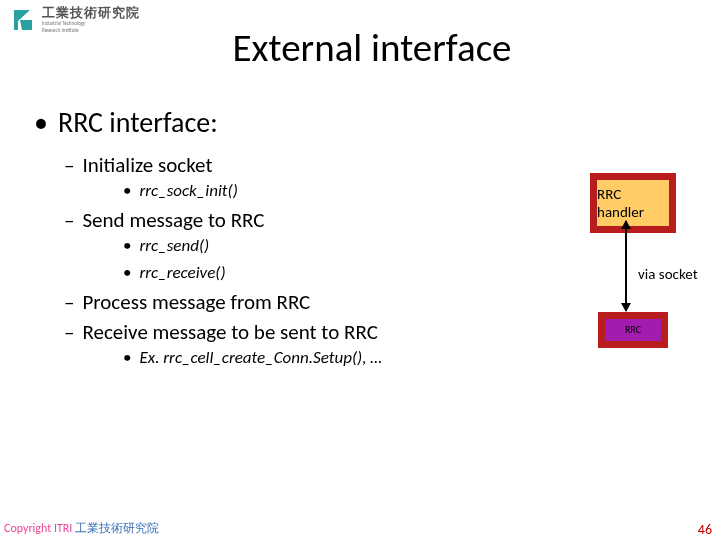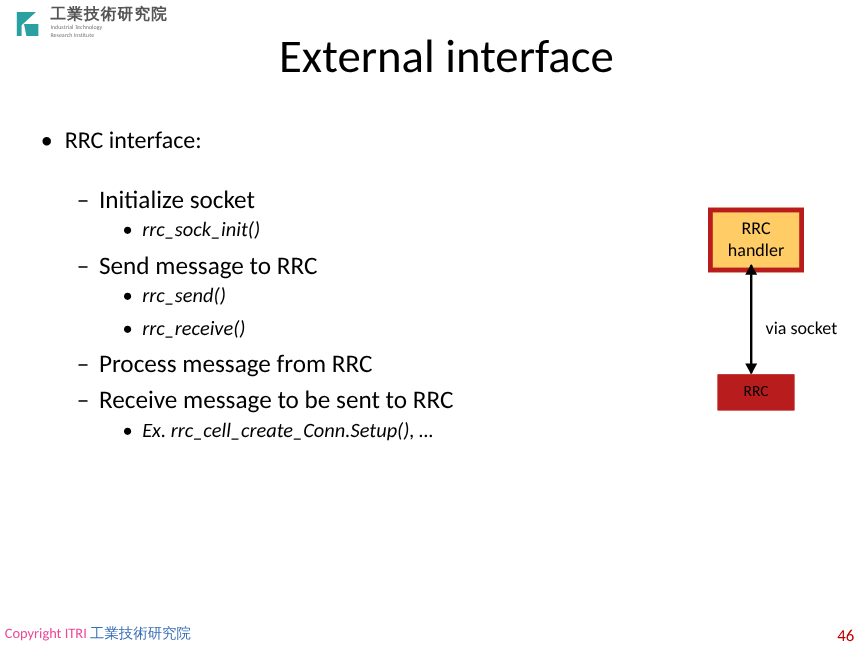--- a/index.html
+++ b/index.html
@@ -5,30 +5,30 @@
 html,body{margin:0;padding:0}
 body{width:720px;height:540px;font-family:Calibri,Arial,sans-serif;color:#000;position:relative;background:#fff;overflow:hidden}
 .logo{position:absolute;top:6px;left:10px;display:flex;align-items:center;gap:6px}
 .logo-mark{width:26px;height:24px;position:relative}
 .logo-mark svg{width:100%;height:100%}
 .logo-text{display:flex;flex-direction:column;line-height:1}
 .logo-cjk{font-size:13px;font-weight:bold;color:#555;letter-spacing:1px}
 .logo-en{font-size:5px;color:#777;margin-top:2px}
 .title{position:absolute;top:24px;left:12px;width:100%;text-align:center;font-size:39px}
 .content{position:absolute;top:105px;left:34px;width:440px}
-.bl1{font-size:20px;margin-bottom:24px}
+.bl1{font-size:28px;margin-bottom:12px}
 .bl1 .bu{margin-right:10px}
 .bl2{font-size:21px;margin:4px 0 2px 30px}
 .bl2 .dash{margin-right:8px}
-.bl3{font-size:17px;margin:2px 0 6px 68px}
+.bl3{font-size:17px;margin:2px 0 6px 89px}
 .bl3 .bu{margin-right:8px}
 .italic{font-style:italic}
-.box{position:absolute;border:4px solid #b91c1c;text-align:center;font-size:15px;line-height:1.2;display:flex;flex-direction:column;justify-content:center;align-items:center}
+.box{position:absolute;border:7px solid #b91c1c;text-align:left;font-size:15px;line-height:1.2;display:flex;flex-direction:column;justify-content:center;align-items:center}
 .box-handler{top:173px;left:590px;width:72px;height:46px;background:#fc6}
-.box-rrc{top:312px;left:598px;width:56px;height:22px;background:#b91c1c;font-size:13px}
+.box-rrc{top:312px;left:598px;width:56px;height:22px;background:#a21caf;font-size:10px}
 .via{position:absolute;top:265px;left:638px;font-size:15px}
 .arrow{position:absolute;left:625px;top:221px;width:2px;height:90px;background:#000}
 .arrow:before,.arrow:after{content:"";position:absolute;left:-4px;width:0;height:0;border-left:5px solid transparent;border-right:5px solid transparent}
 .arrow:before{top:-1px;border-bottom:9px solid #000}
 .arrow:after{bottom:-1px;border-top:9px solid #000}
 .footer{position:absolute;left:0;bottom:0;width:100%;height:20px}
 .copyright{position:absolute;left:4px;bottom:3px;font-size:12px}
 .copyright .c1{color:#ec4899}
 .copyright .c2{color:#3a6fb7}
 .pageno{position:absolute;right:8px;bottom:2px;color:#c00000;font-size:14px}

